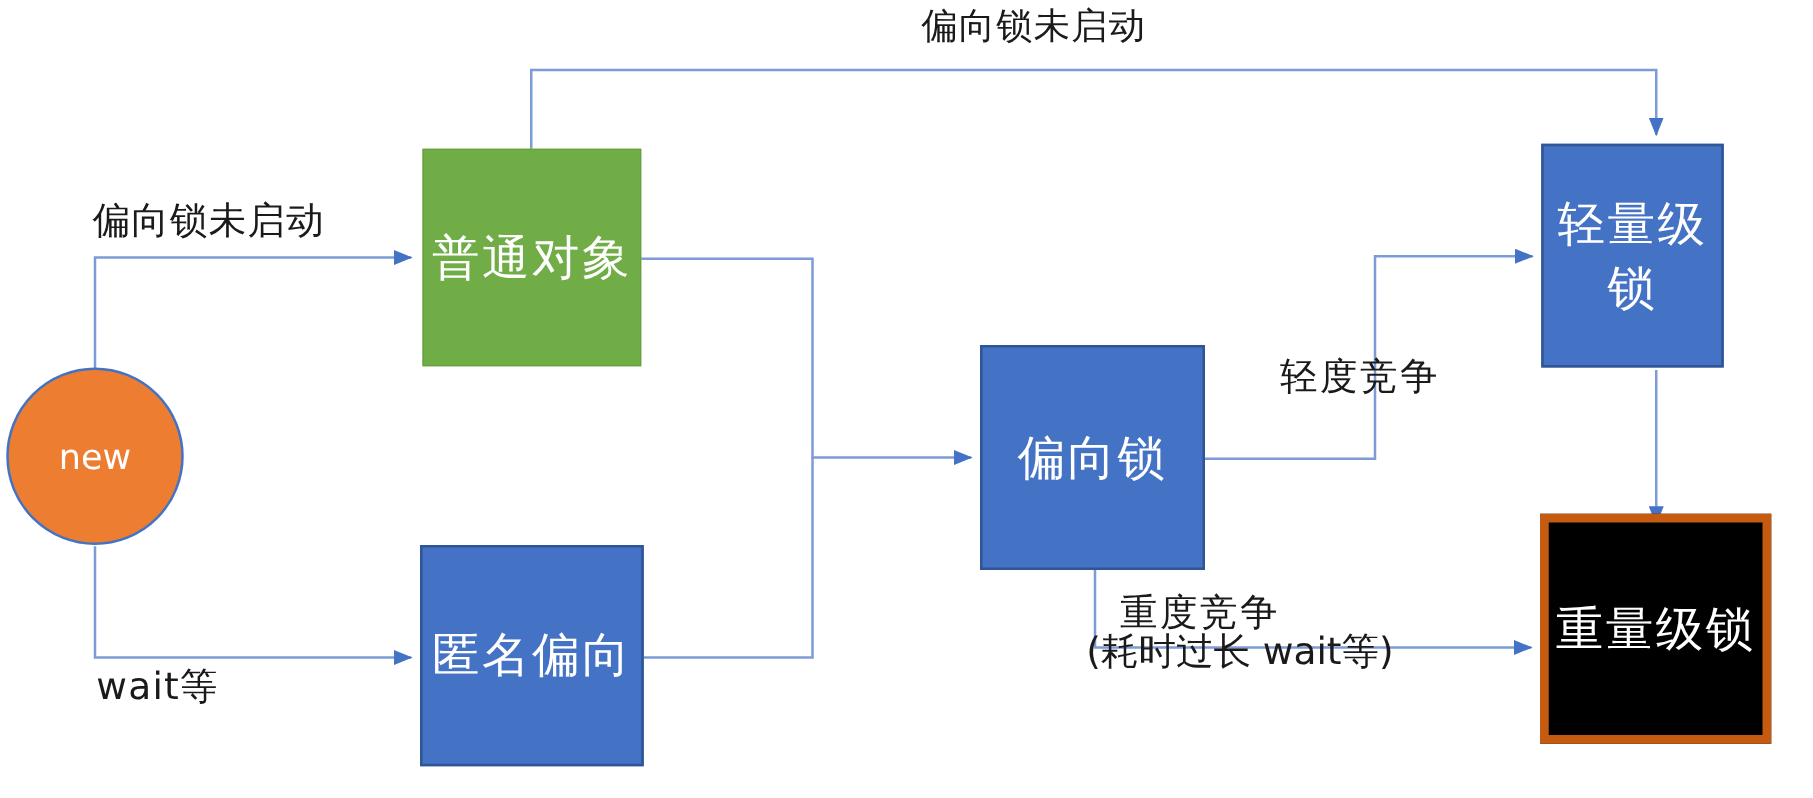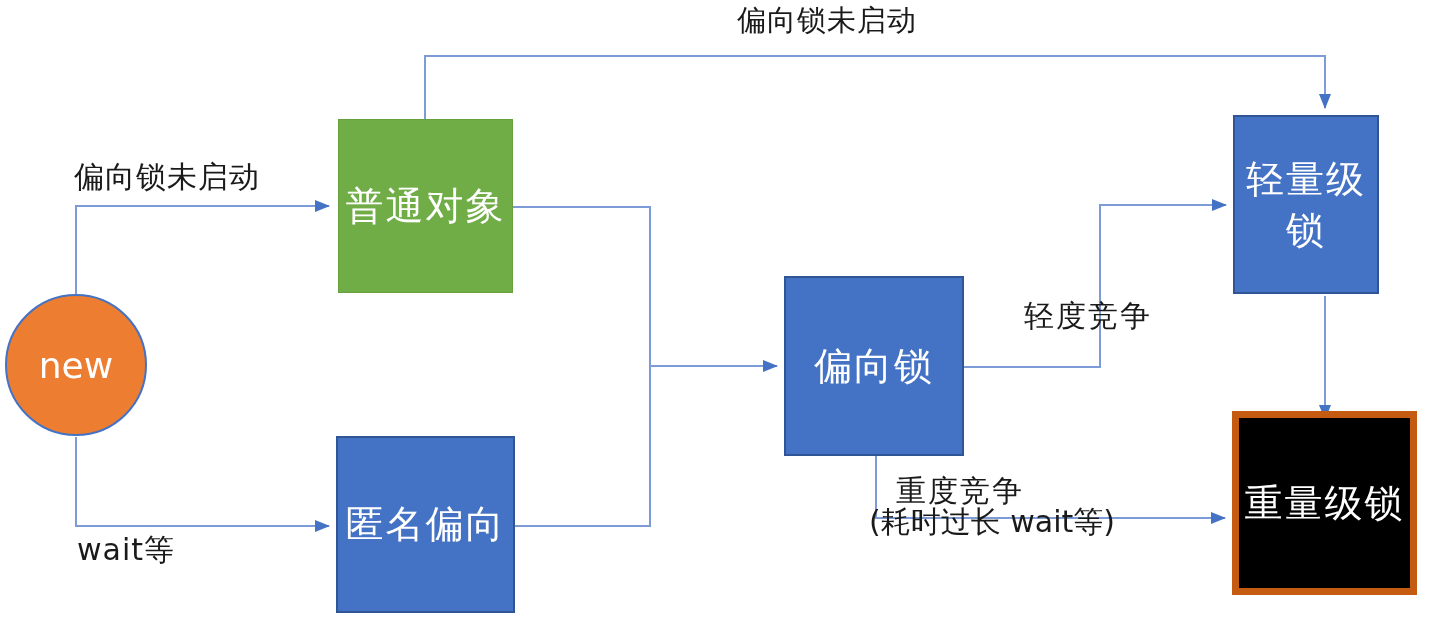--- a/index.html
+++ b/index.html
@@ -36,21 +36,21 @@
     font-size: 38px;
     letter-spacing: 2px;
     text-align: center;
   }
   .node-new {
     left: 5px; top: 294px;
     width: 142px; height: 142px;
     border-radius: 50%;
     background: var(--node-orange, #ED7D31);
     border: 2px solid var(--arrowhead, #4472C4);
-    font-size: 36px;
+    font-size: 28px;
     letter-spacing: 0;
   }
   .node-normal {
     left: 338px; top: 119px;
     width: 175px; height: 174px;
     background: var(--node-green, #70AD47);
     border: 1px solid var(--node-green-border, #66a03f);
   }
   .node-anon {
     left: 336px; top: 436px;
@@ -80,21 +80,21 @@
   .edge-label {
     position: absolute;
     color: var(--label-text, #1a1a1a);
     font-size: 30px;
     white-space: nowrap;
     line-height: 1.1;
   }
   .lbl-top            { left: 737px;  top: 5px;   font-size: 29px; letter-spacing: 1px; }
   .lbl-left-notstart  { left: 74px;   top: 160px; letter-spacing: 1px; }
   .lbl-left-started   { left: 77px;   top: 533px; letter-spacing: 1px; }
-  .lbl-light          { left: 1024px; top: 299px; letter-spacing: 2px; }
+  .lbl-light          { left: 1024px; top: 285px; letter-spacing: 2px; }
   .lbl-heavy          { left: 896px;  top: 474px; letter-spacing: 2px; }
   .lbl-heavy-note     { left: 869px;  top: 505px; letter-spacing: 0; }
 </style>
 </head>
 <body>
 
 <div id="canvas" style="--bg: #ffffff; --node-blue: #4472C4; --node-blue-border: #2F5597; --node-green: #70AD47; --node-green-border: #66a03f; --node-orange: #ED7D31; --heavy-fill: #000000; --heavy-border: #C55A11; --connector: #7D9BD6; --arrowhead: #4472C4; --node-text: #ffffff; --label-text: #1a1a1a;">
 
   <svg id="edges" viewBox="0 0 1450 638" xmlns="http://www.w3.org/2000/svg">
     <defs>

